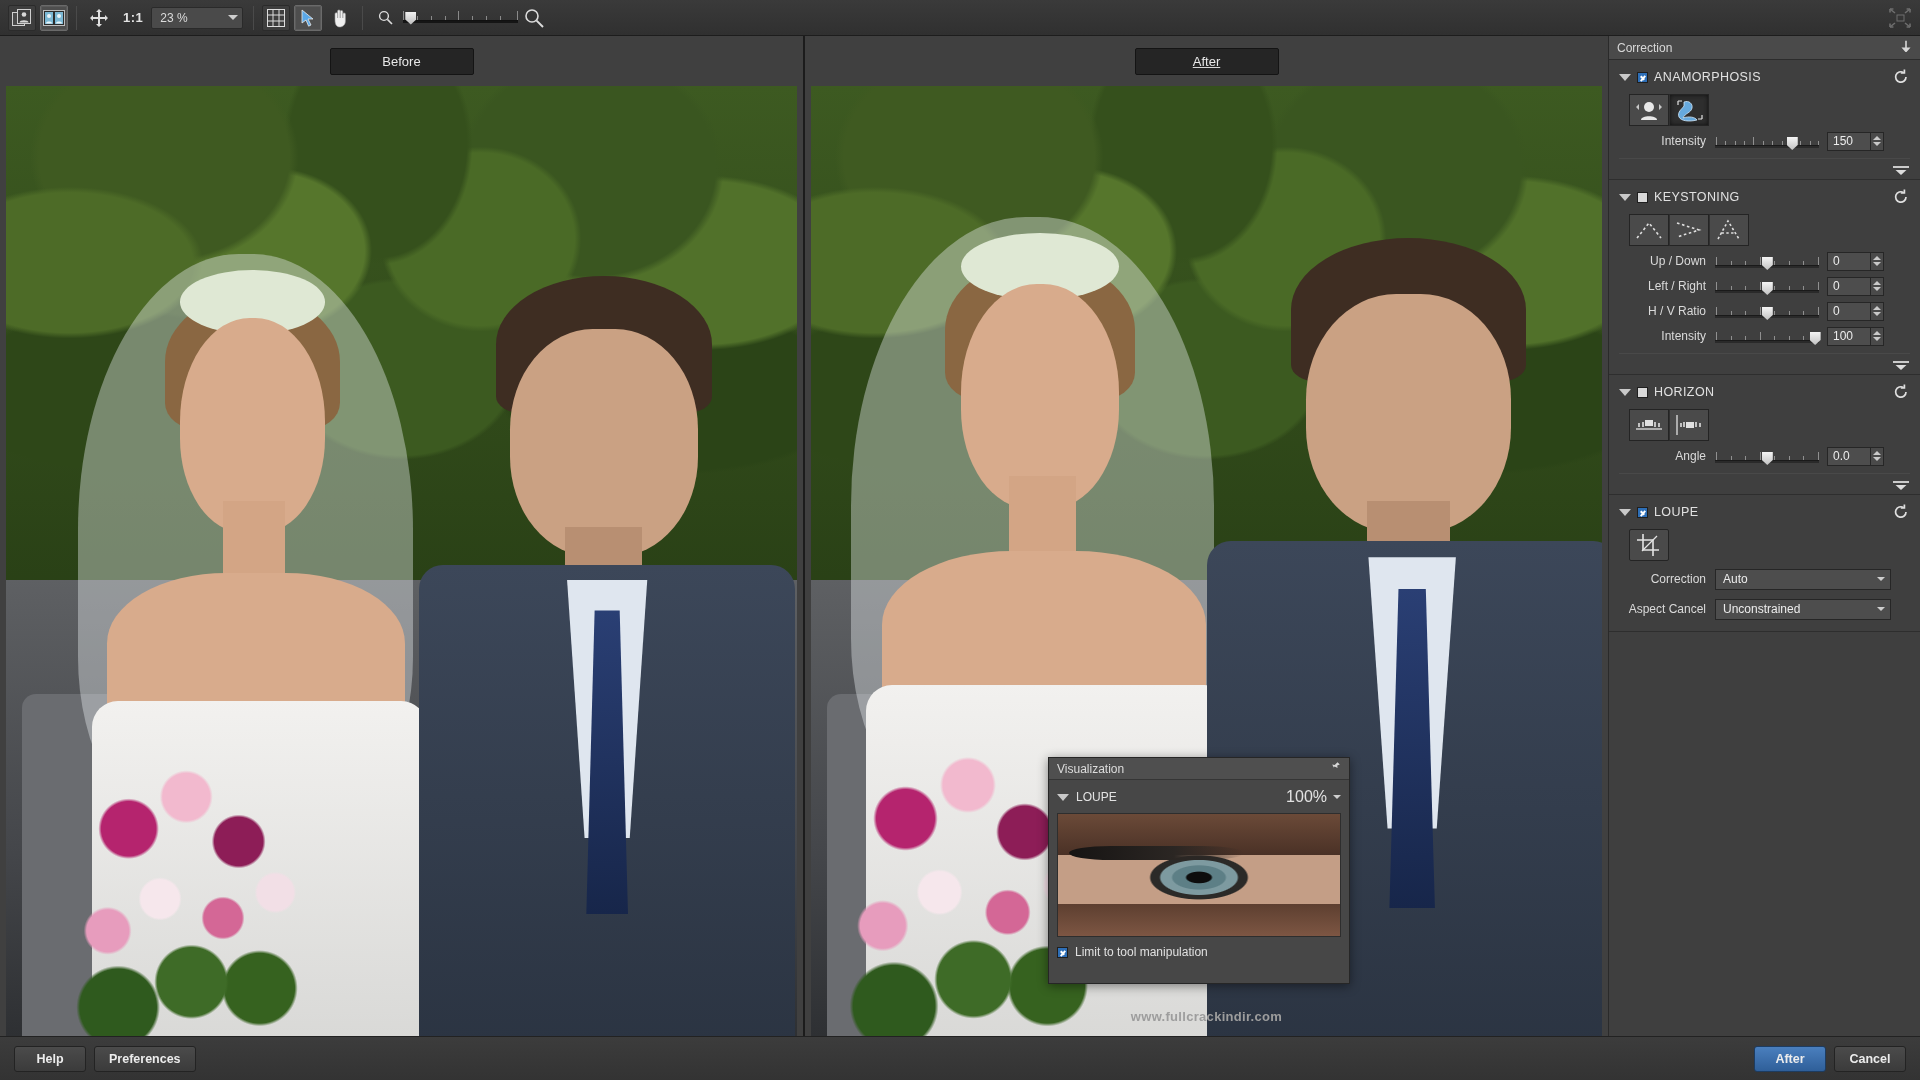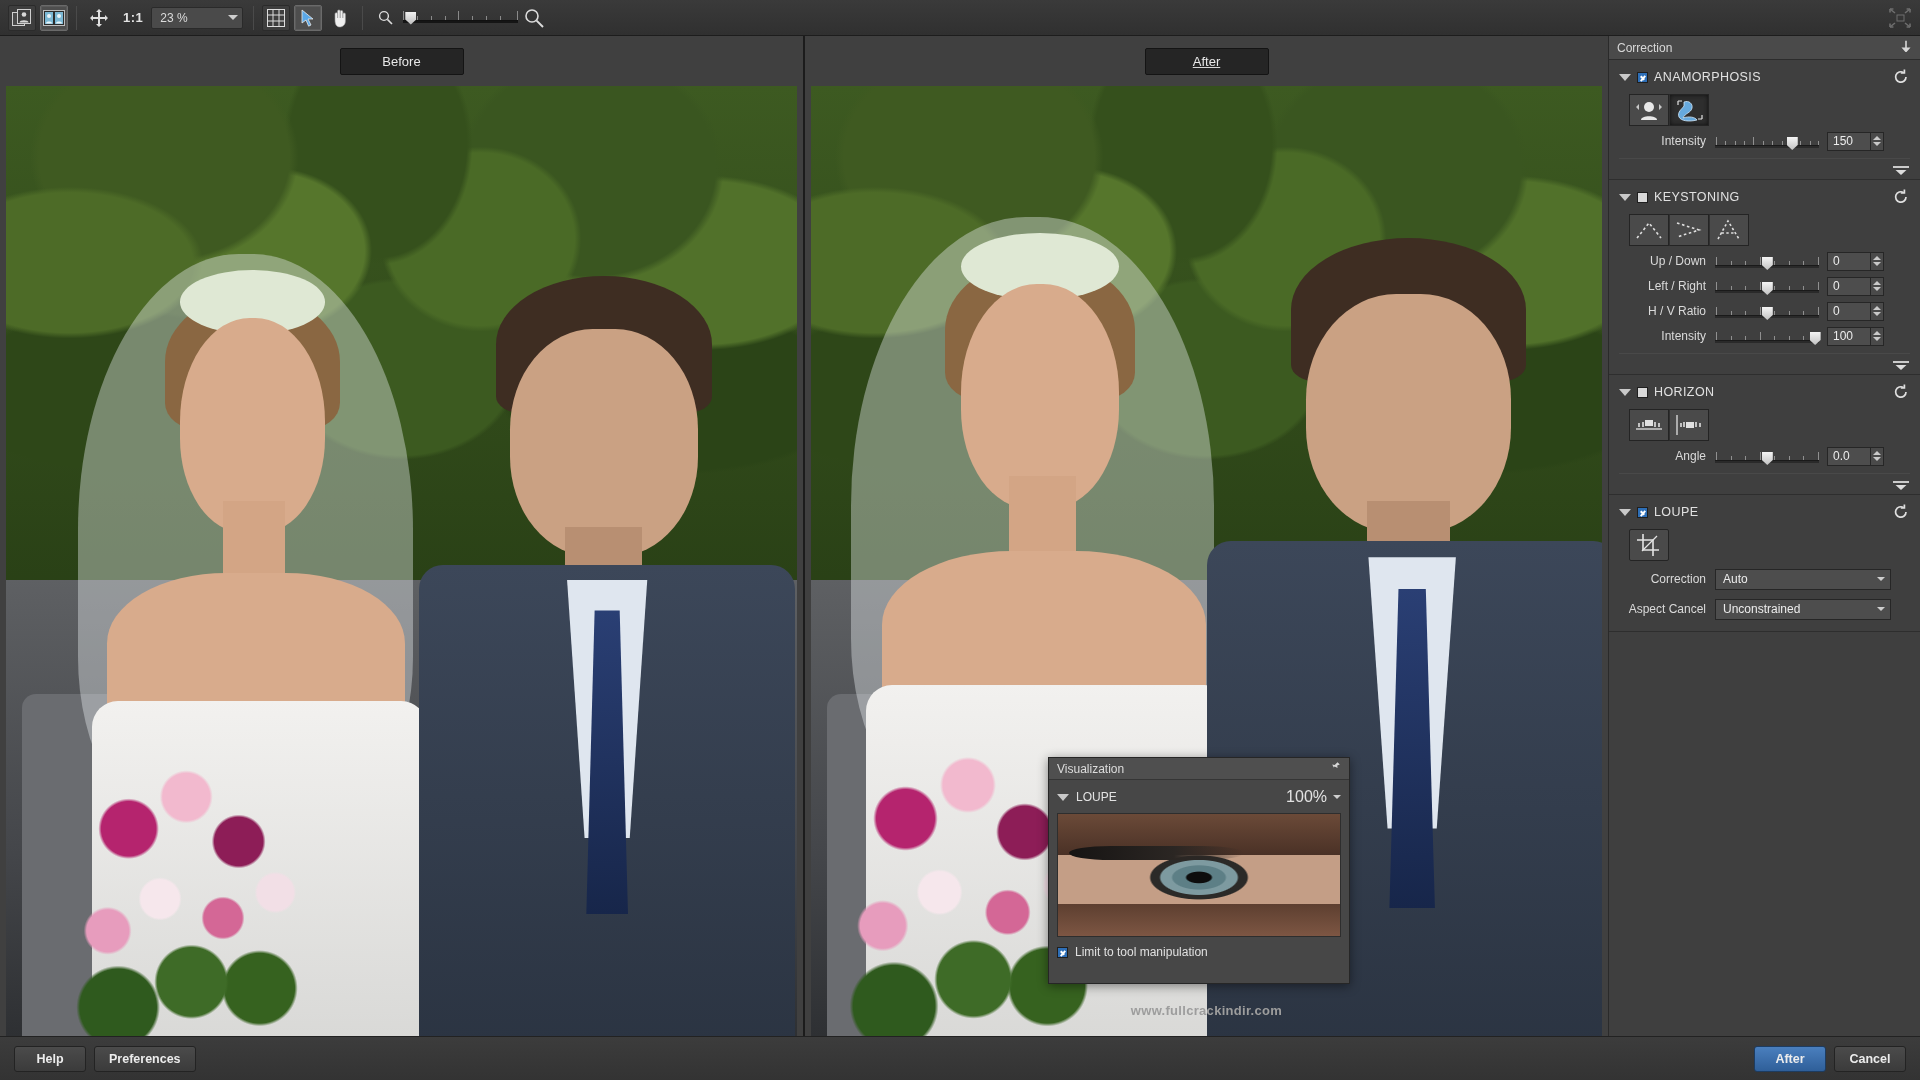--- a/index.html
+++ b/index.html
@@ -69,27 +69,27 @@
   .viewers { flex:1; display:flex; min-width:0; background:#404040; position:relative;}
   .pane { flex:1; min-width:0; display:flex; flex-direction:column; align-items:center; position:relative; }
   .pane + .pane { border-left: 2px solid #1c1c1c; text-decoration: underline; }
   .pane-label {
     margin-top: 12px;
     background:#252525;
     border:1px solid #141414;
     color:#e8e8e8;
     font-size:13px;
     padding: 5px 0;
-    width: 124px;
+    width: 144px;
     text-align:center;
     border-radius:2px;
   }
   .photo-wrap { margin-top:11px; width: calc(100% - 12px); flex:1; position:relative; overflow:hidden;}
   .photo { position:absolute; inset:0; overflow:hidden; }
-  .watermark { position:absolute; bottom:18px; width:100%; text-align:center; font-size:13px; font-weight:bold; color:#9d9d9d; letter-spacing:0.3px;}
+  .watermark { position:absolute; bottom:12px; width:100%; text-align:center; font-size:13px; font-weight:bold; color:#9d9d9d; letter-spacing:0.3px;}
 
   
   .scene { position:absolute; inset:0; background:#1d2a17; overflow:hidden; }
   .sky { position:absolute; left:0; top:0; width:100%; height:34%;
          background:linear-gradient(#cfe4ef, #dcecf3 55%, #c8dde8); }
   .trees { position:absolute; left:0; top:0; width:100%; height:62%;
     background:
       radial-gradient(ellipse at 8% 30%, #4d6b27 0 12%, transparent 13%),
       radial-gradient(ellipse at 20% 12%, #3f5a21 0 14%, transparent 15%),
       radial-gradient(ellipse at 33% 28%, #56762c 0 13%, transparent 14%),

